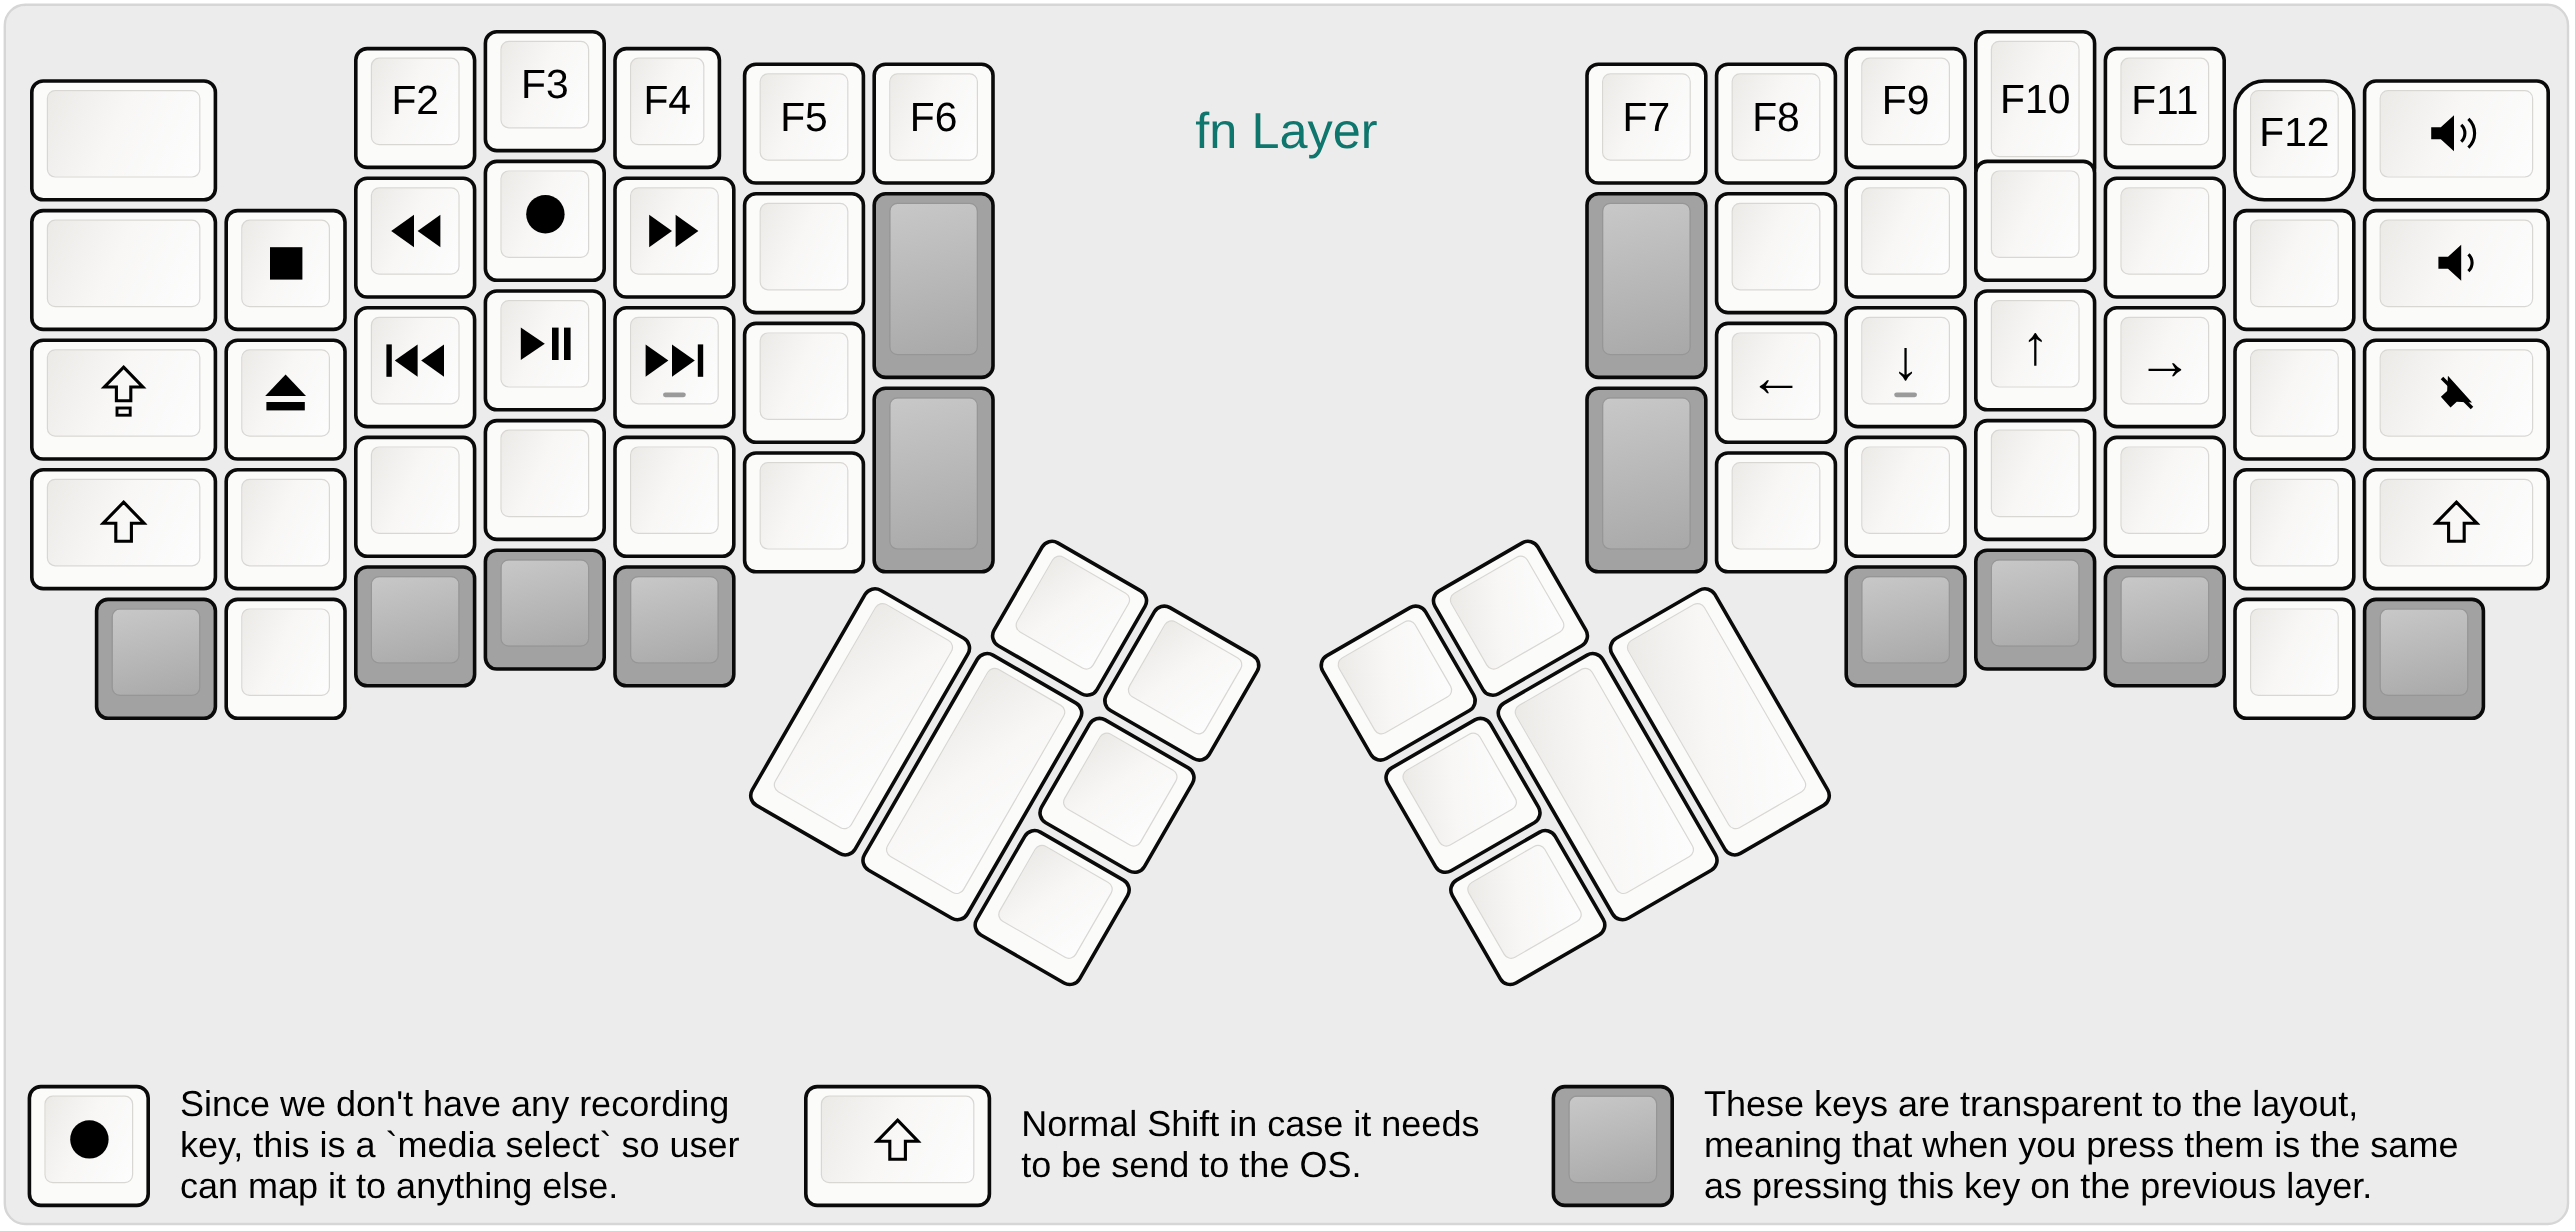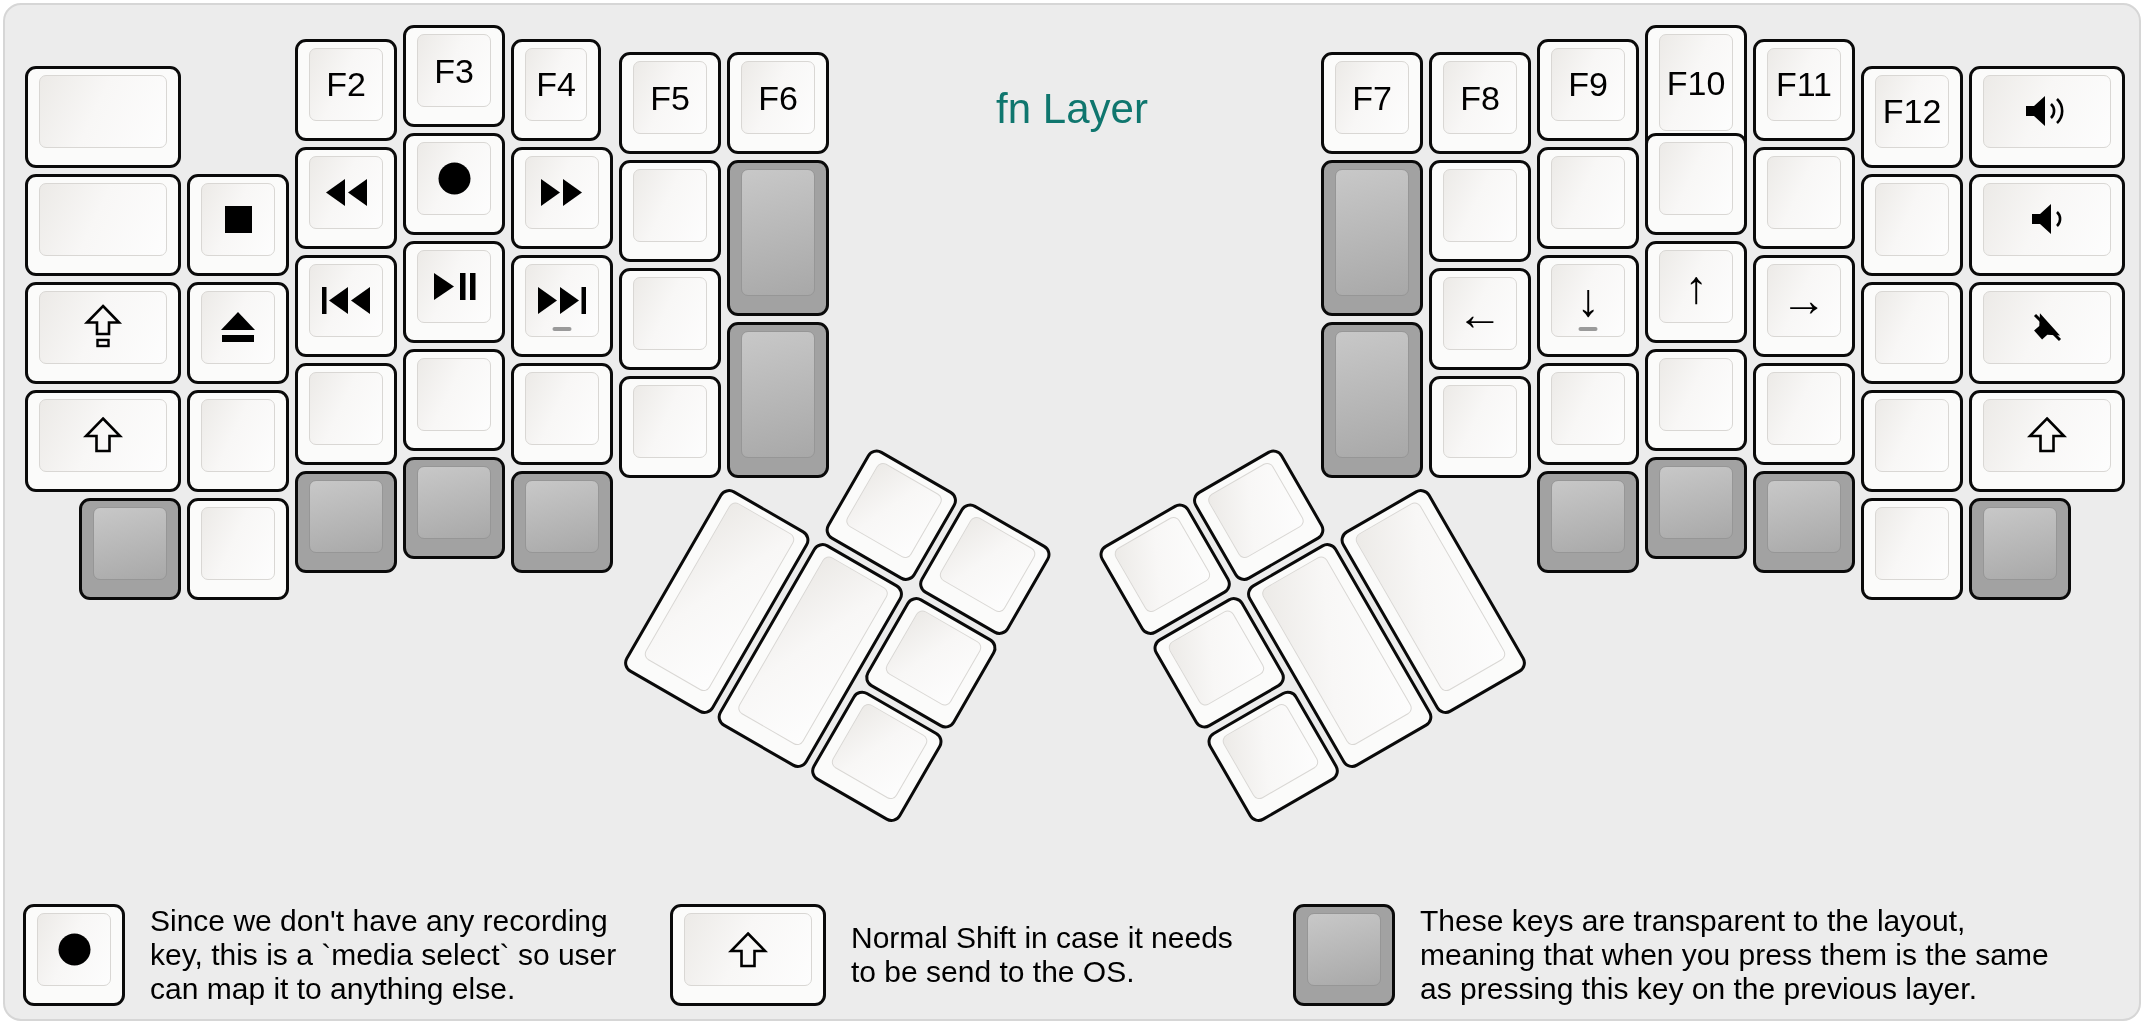--- a/index.html
+++ b/index.html
@@ -327,21 +327,21 @@
             <span class="arrow-glyph">→</span>
           </span>
         </div>
       </div>
       <div class="key white" style="width: 102px; height: 102px; left: 1748px; top: 357.5px;">
         <div class="keytop"></div>
       </div>
       <div class="key gray" style="width: 102px; height: 102px; left: 1748px; top: 465.5px;">
         <div class="keytop"></div>
       </div>
-      <div class="key white" style="width: 102px; height: 102px; left: 1856px; top: 60.5px;">
+      <div class="key white" style="width: 102px; height: 102px; left: 1856px; top: 60.5px; border-radius: 26px;">
         <div class="keytop">
           <span class="key-label">F12</span>
         </div>
       </div>
       <div class="key white" style="width: 102px; height: 102px; left: 1856px; top: 168.5px;">
         <div class="keytop"></div>
       </div>
       <div class="key white" style="width: 102px; height: 102px; left: 1856px; top: 276.5px;">
         <div class="keytop"></div>
       </div>

